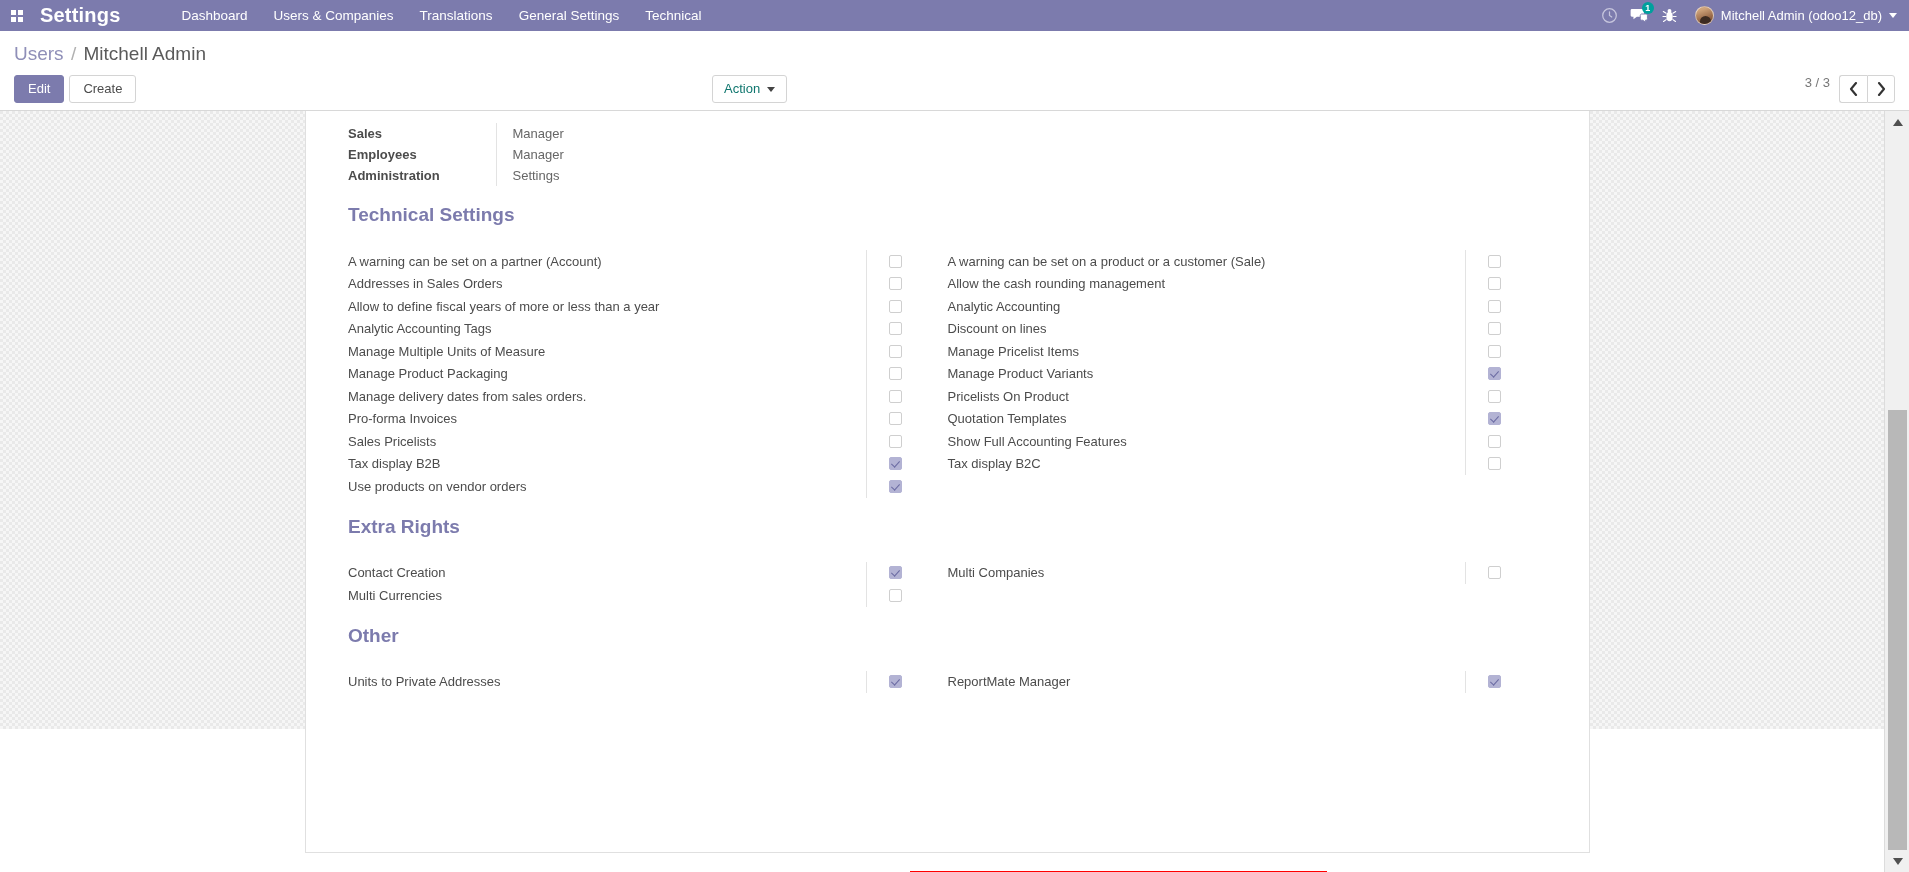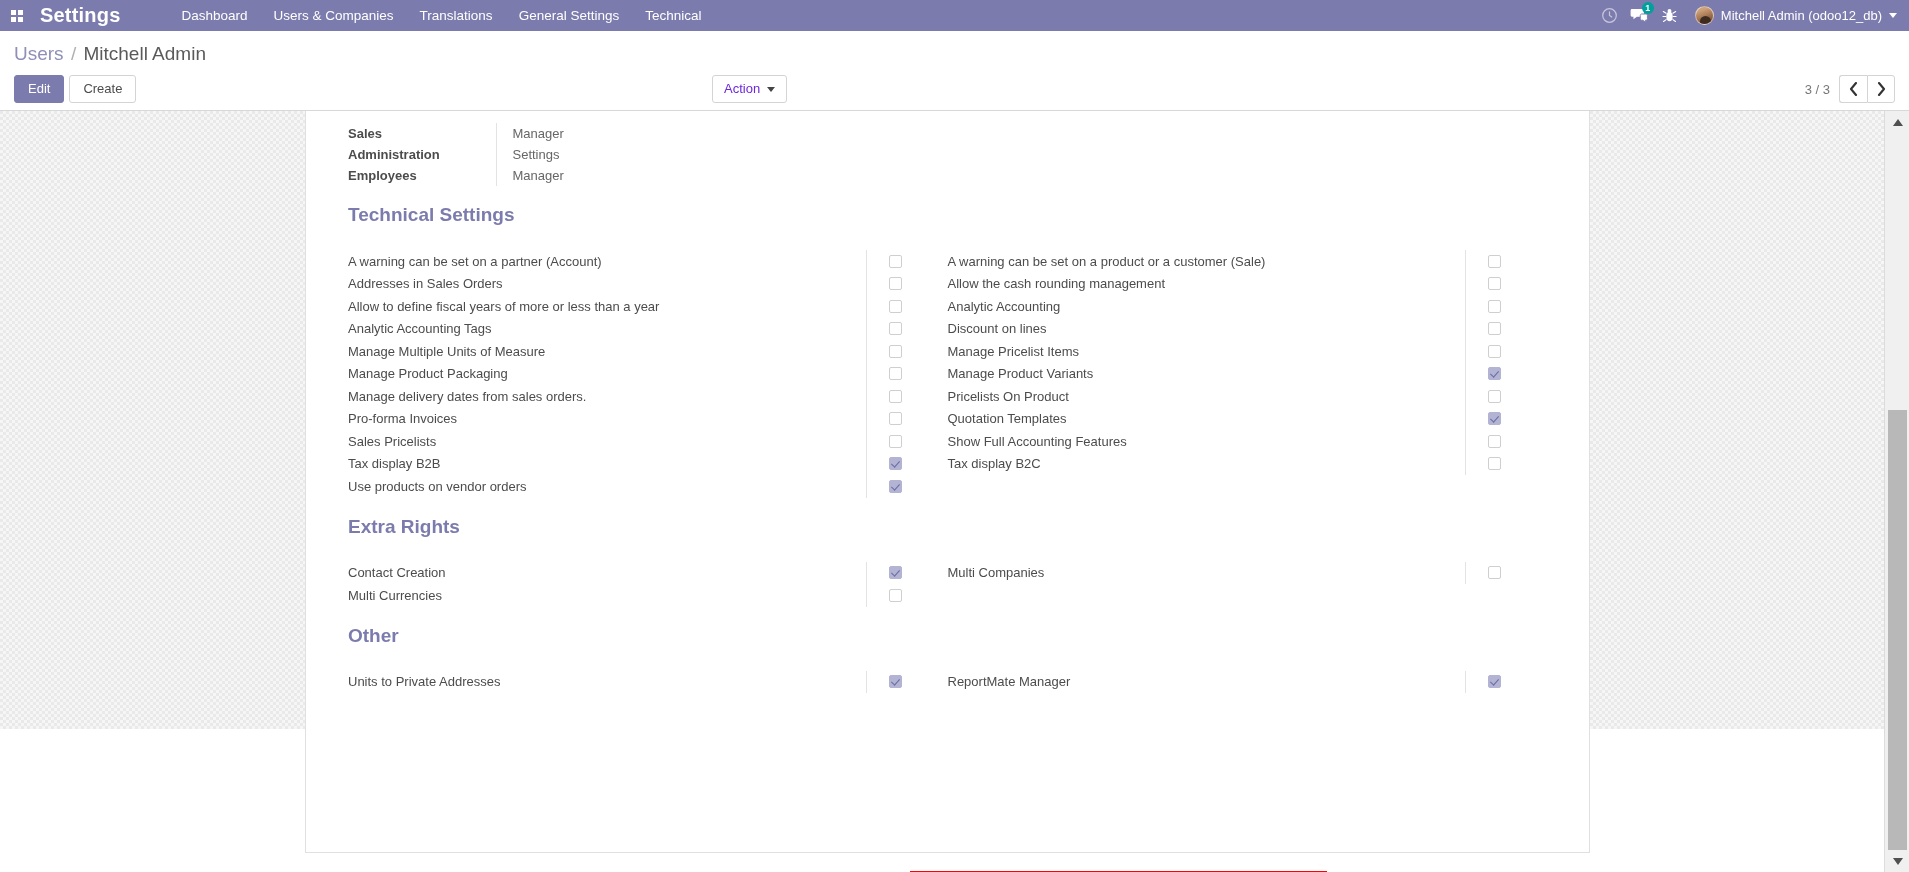--- a/index.html
+++ b/index.html
@@ -108,32 +108,32 @@
   .btn {
     font-size: 13px; padding: 4px 13px; border-radius: 3px; cursor: pointer;
     line-height: 18px; white-space: nowrap;
   }
   .btn-primary { background: #7c7bad; color: #fff; border: 1px solid #7c7bad; }
   .btn-default { background: #fff; color: #4c4c4c; border: 1px solid #d4d4d4; }
 
   .action-btn {
     position: absolute; left: 712px; top: 44px;
     display: flex; align-items: center; gap: 7px;
-    font-size: 13px; color: #6d28d9;
+    font-size: 13px; color: #0f766e;
     background: #fff; border: 1px solid #d4d4d4; border-radius: 3px;
     padding: 4px 11px; cursor: pointer; line-height: 18px;
   }
   .caret-dark {
     width: 0; height: 0; border-left: 4px solid transparent;
     border-right: 4px solid transparent; border-top: 5px solid #444;
   }
 
   .pager {
     position: absolute; right: 14px; top: 44px;
-    display: flex; align-items: center; gap: 9px;
+    display: flex; gap: 9px;
   }
   .pager-count { font-size: 13px; color: #777; }
   .pager-btns { display: flex; }
   .pager-btn {
     width: 28px; height: 28px; background: #fff;
     border: 1px solid #d4d4d4; display: flex;
     align-items: center; justify-content: center; cursor: pointer;
     color: #333;
   }
   .pager-btn:first-child { border-right: none; border-radius: 3px 0 0 3px; }
@@ -321,27 +321,27 @@
   <div class="sheet-area">
     <div class="sheet">
 
       <table class="ar-table">
         <tbody>
             <tr>
           <td class="ar-label">Sales</td>
           <td class="ar-value">Manager</td>
         </tr>
         <tr>
+          <td class="ar-label">Employees</td>
+          <td class="ar-value">Manager</td>
+        </tr>
+        <tr>
           <td class="ar-label">Administration</td>
           <td class="ar-value">Settings</td>
         </tr>
-        <tr>
-          <td class="ar-label">Employees</td>
-          <td class="ar-value">Manager</td>
-        </tr>
       </tbody>
         </table>
 
       <div class="group-title">Technical Settings</div>
       <div class="two-col">
         <div class="col" id="ts-left">
             <div class="setting-row">
               <div class="setting-label">A warning can be set on a partner (Account)</div>
               <div class="cb-cell">
                 <span class="cb"></span>

